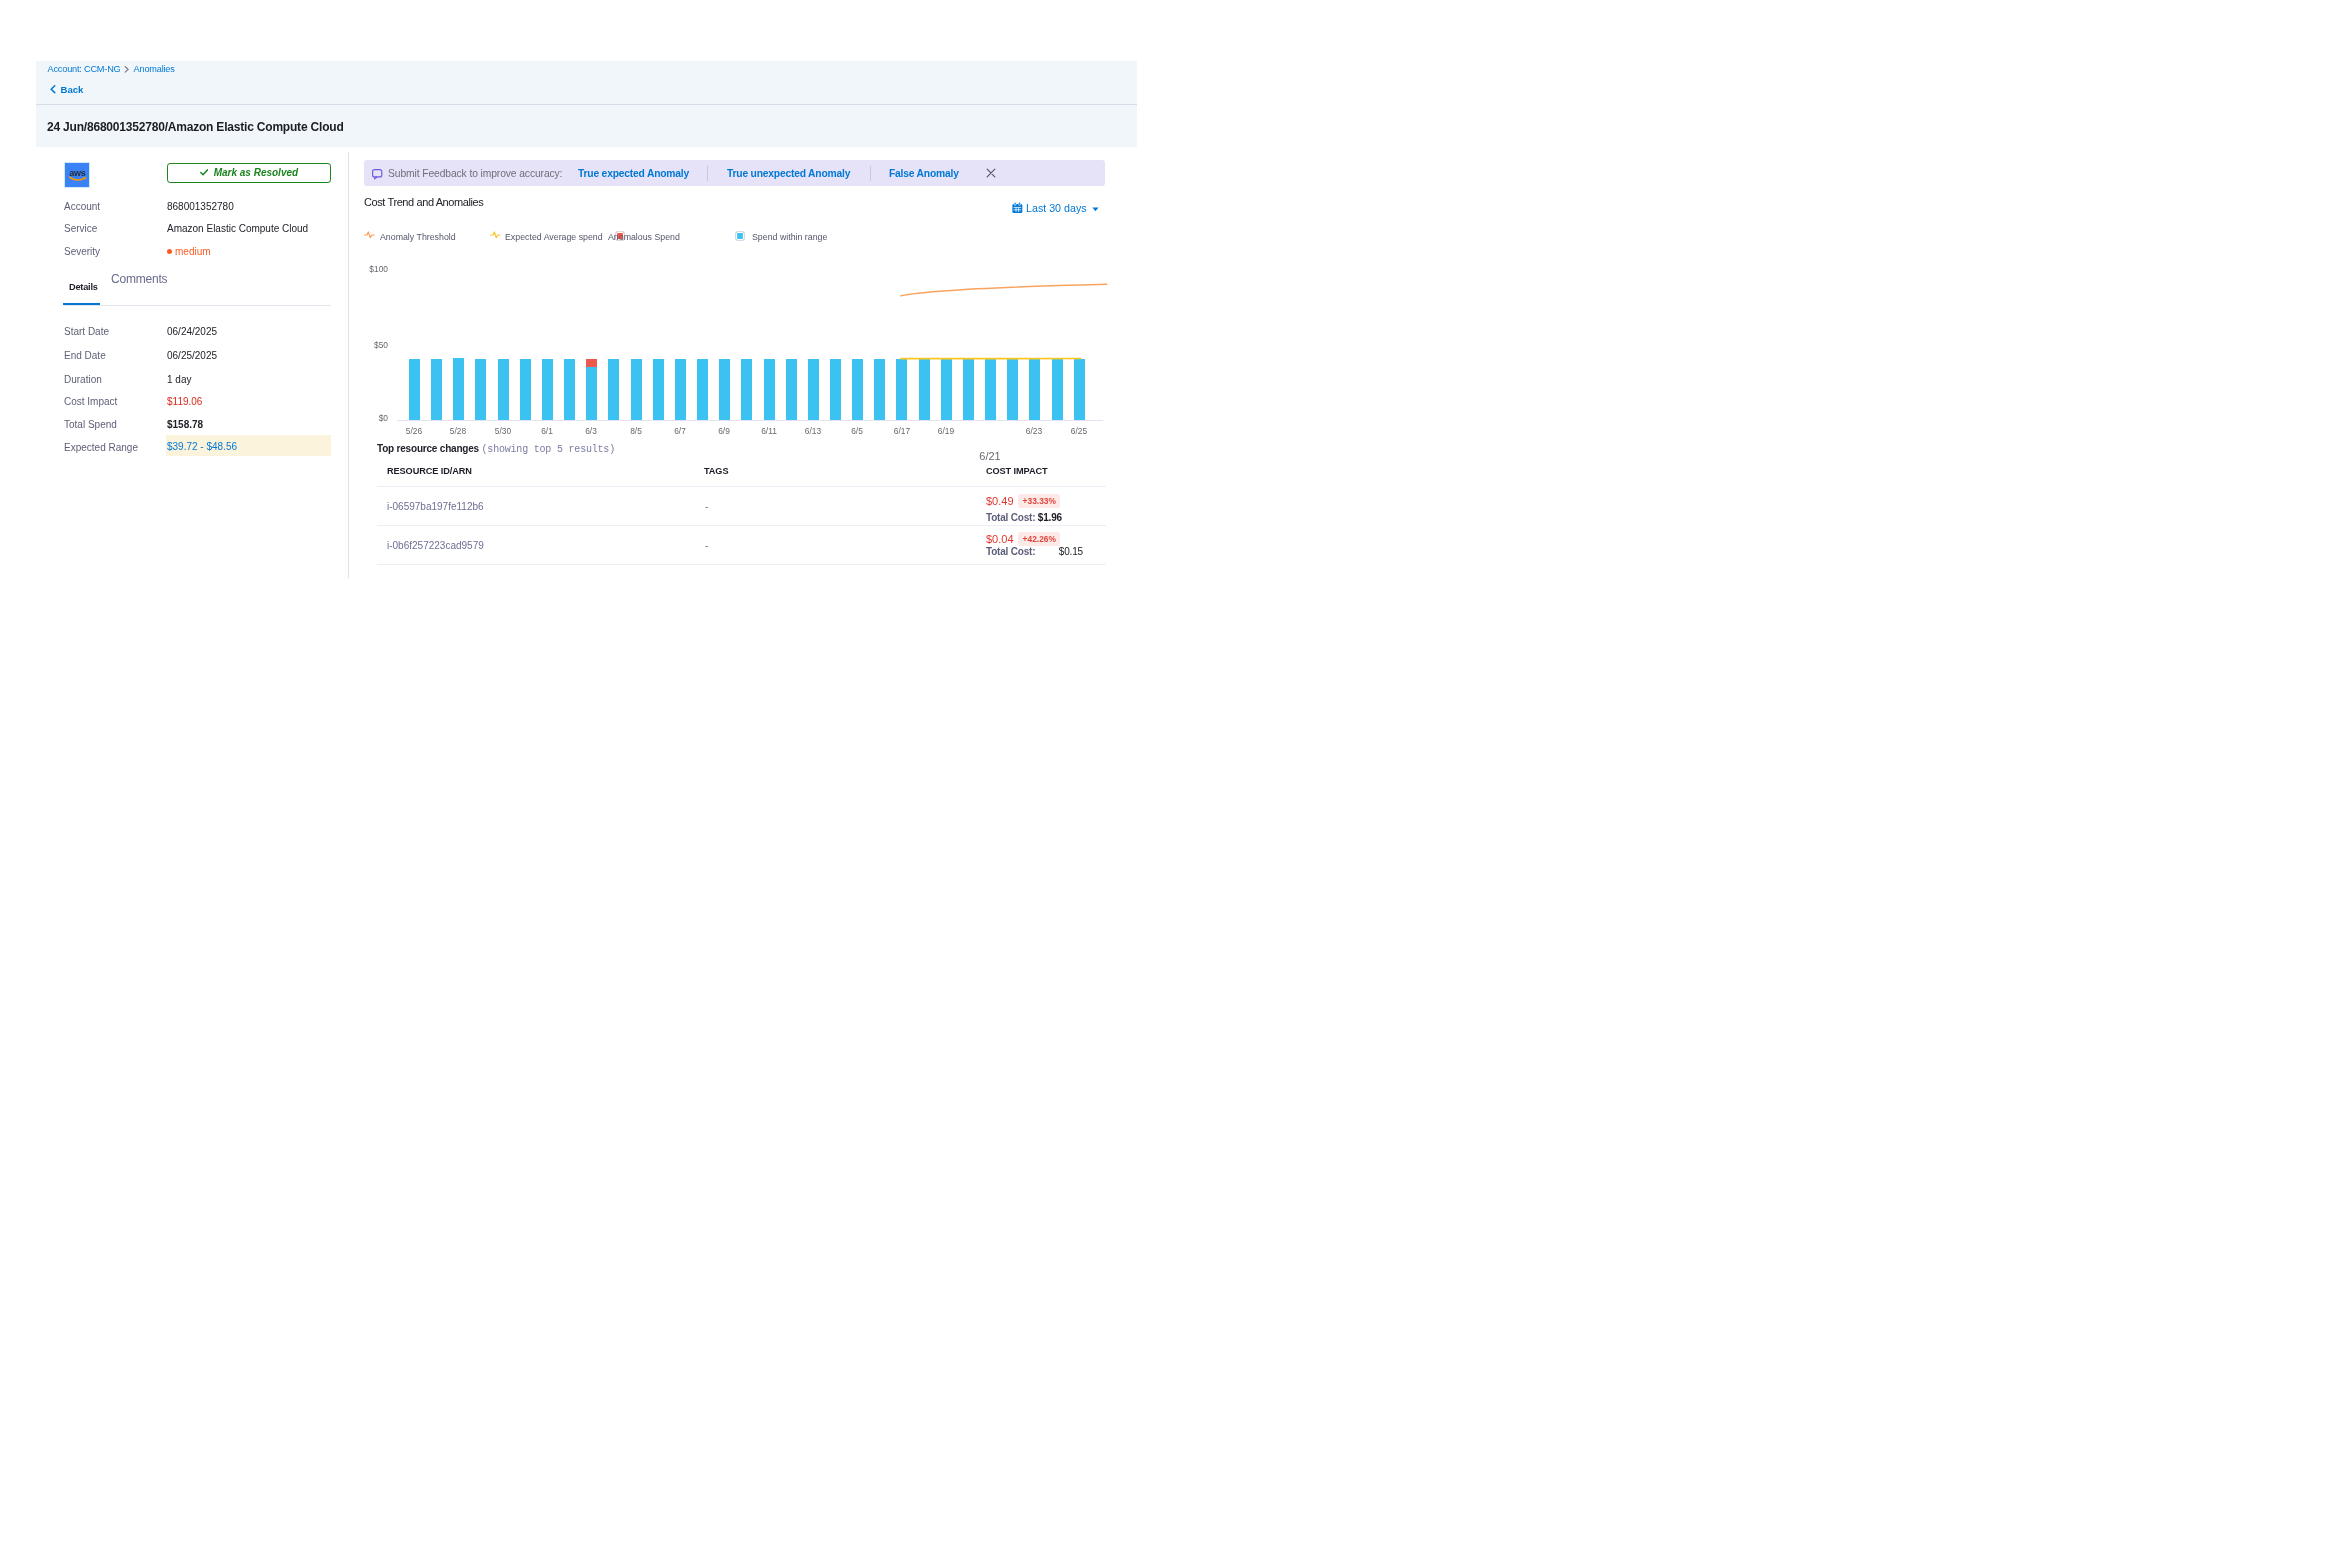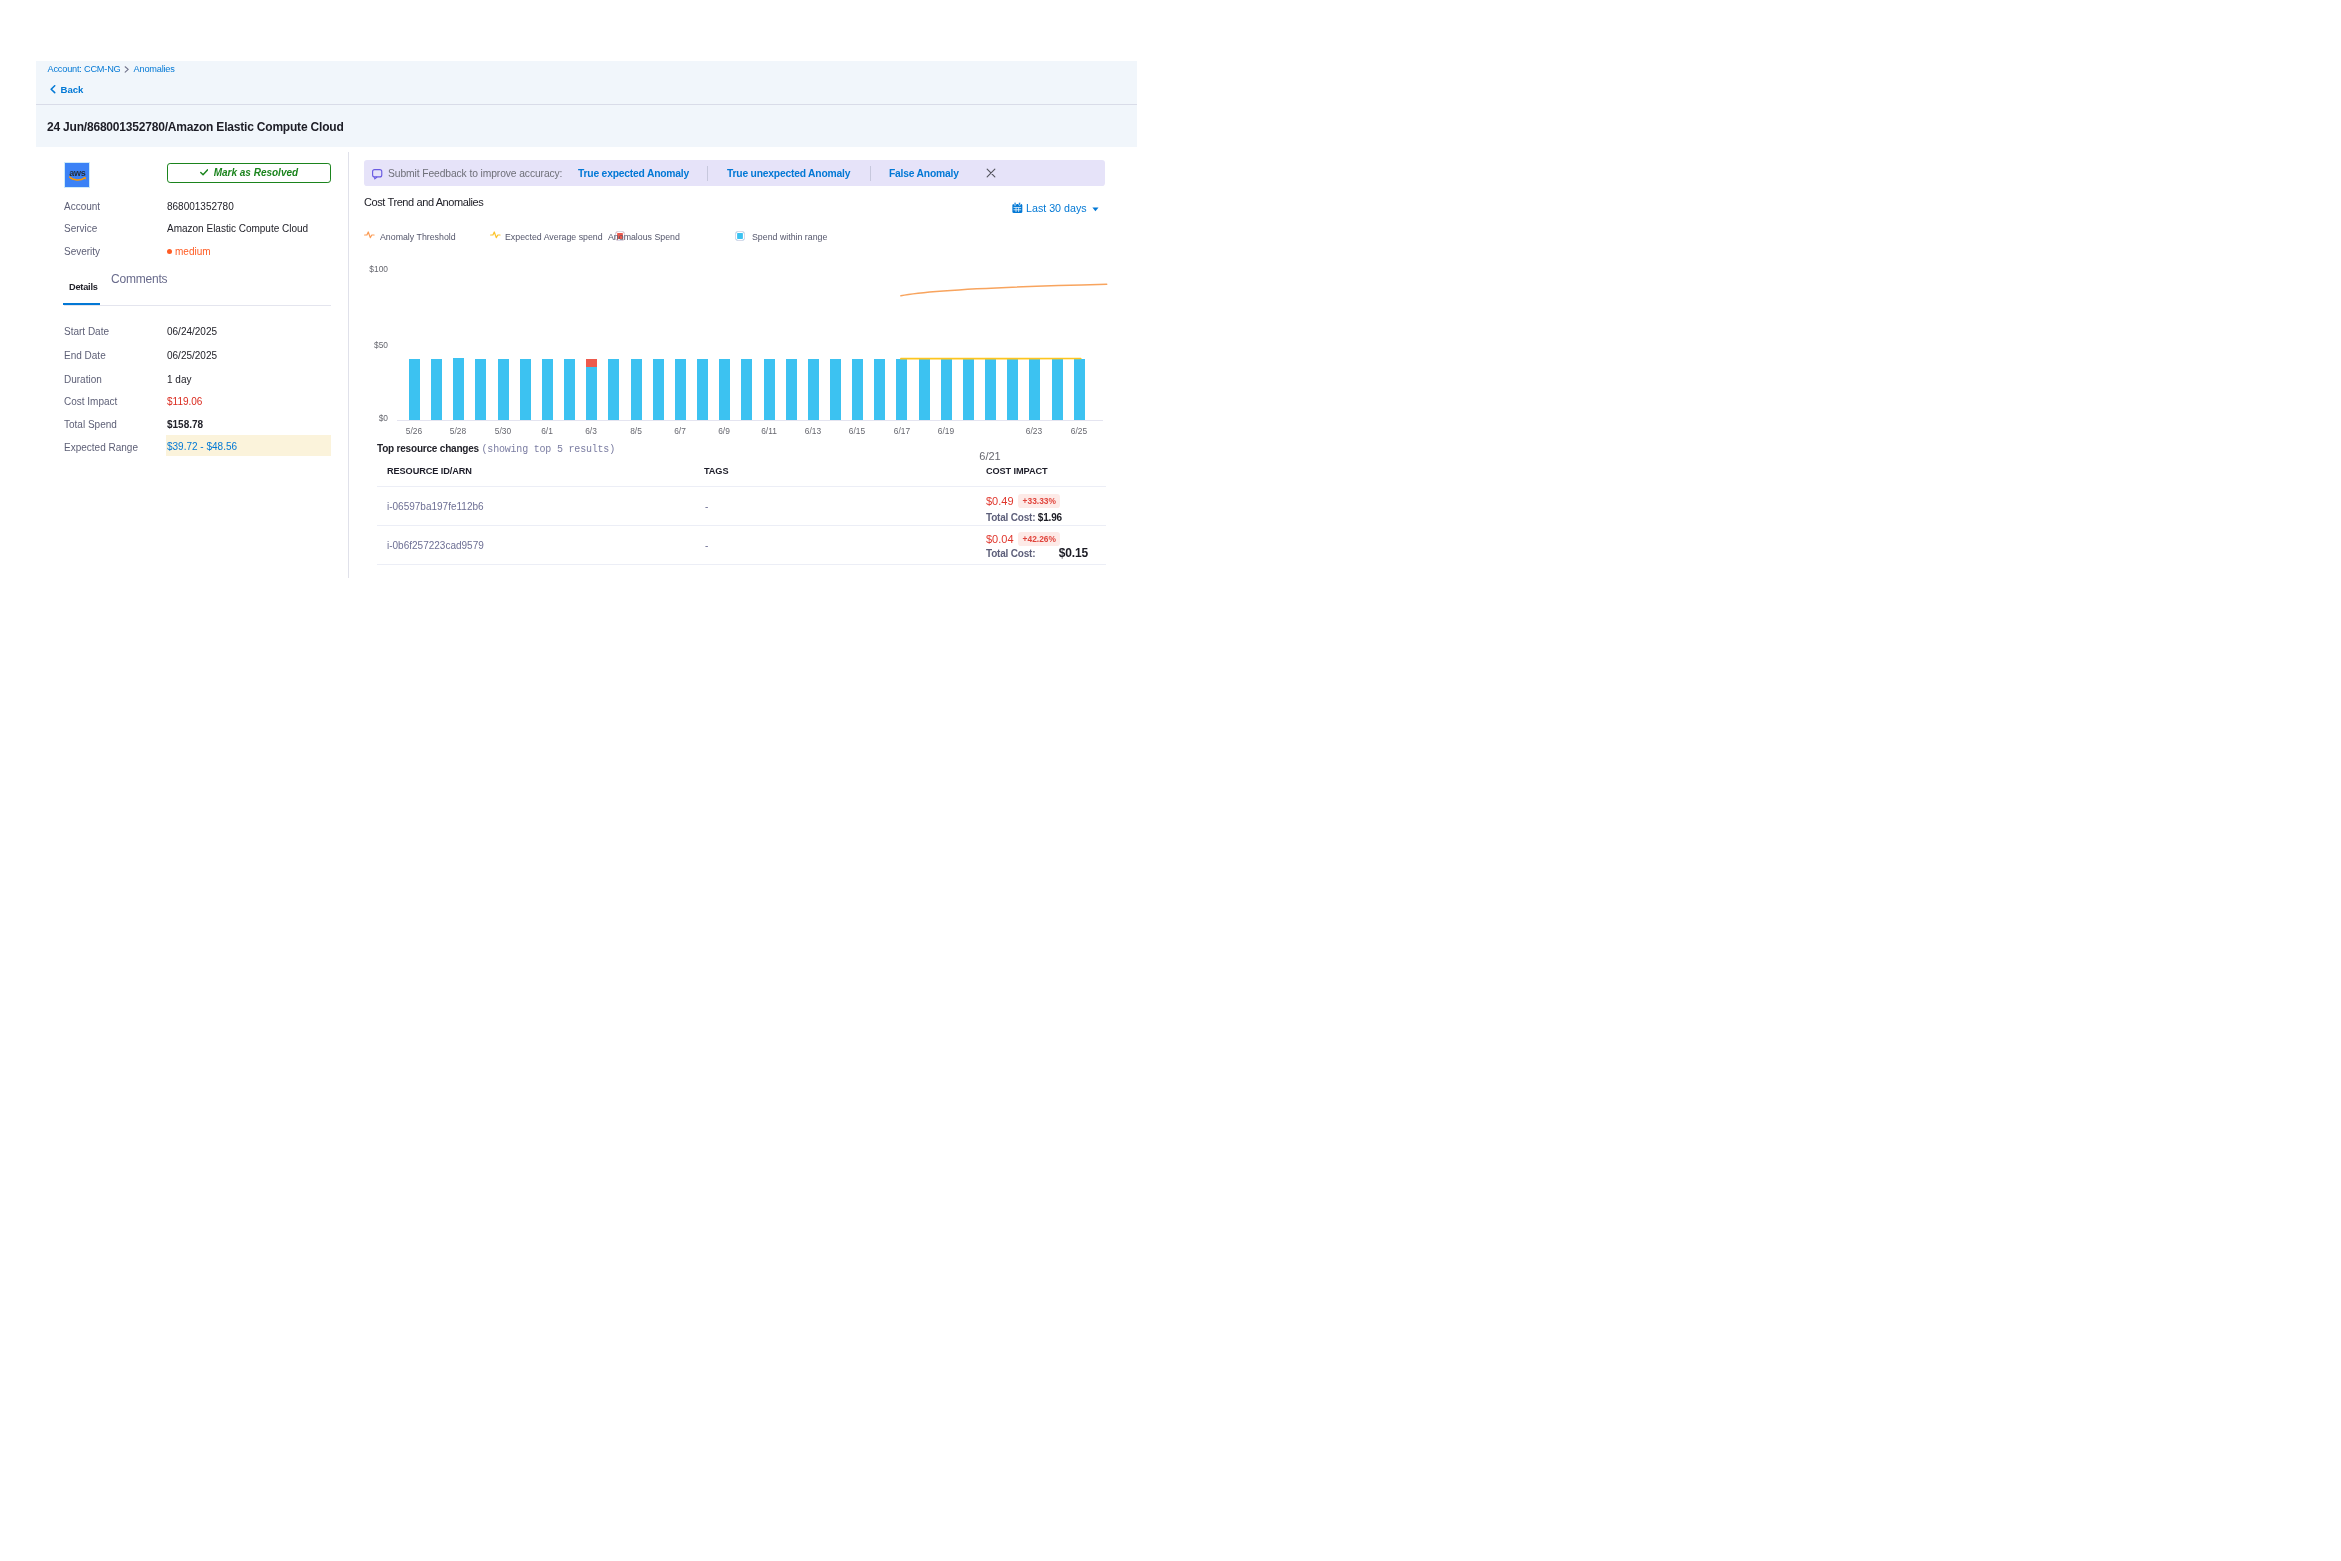--- a/index.html
+++ b/index.html
@@ -156,21 +156,21 @@
 <div class="abs" style="left:395px; top:426px; width:38px; text-align:center; font-size:8.4px; color:#66676f;">5/26</div>
 <div class="abs" style="left:439px; top:426px; width:38px; text-align:center; font-size:8.4px; color:#66676f;">5/28</div>
 <div class="abs" style="left:484px; top:426px; width:38px; text-align:center; font-size:8.4px; color:#66676f;">5/30</div>
 <div class="abs" style="left:528px; top:426px; width:38px; text-align:center; font-size:8.4px; color:#66676f;">6/1</div>
 <div class="abs" style="left:572px; top:426px; width:38px; text-align:center; font-size:8.4px; color:#66676f;">6/3</div>
 <div class="abs" style="left:617px; top:426px; width:38px; text-align:center; font-size:8.4px; color:#66676f;">8/5</div>
 <div class="abs" style="left:661px; top:426px; width:38px; text-align:center; font-size:8.4px; color:#66676f;">6/7</div>
 <div class="abs" style="left:705px; top:426px; width:38px; text-align:center; font-size:8.4px; color:#66676f;">6/9</div>
 <div class="abs" style="left:750px; top:426px; width:38px; text-align:center; font-size:8.4px; color:#66676f;">6/11</div>
 <div class="abs" style="left:794px; top:426px; width:38px; text-align:center; font-size:8.4px; color:#66676f;">6/13</div>
-<div class="abs" style="left:838px; top:426px; width:38px; text-align:center; font-size:8.4px; color:#66676f;">6/15</div>
+<div class="abs" style="left:838px; top:426px; width:38px; text-align:center; font-size:8.4px; color:#66676f;">6/5</div>
 <div class="abs" style="left:883px; top:426px; width:38px; text-align:center; font-size:8.4px; color:#66676f;">6/17</div>
 <div class="abs" style="left:927px; top:426px; width:38px; text-align:center; font-size:8.4px; color:#66676f;">6/19</div>
 <div class="abs" style="left:971px; top:426px; width:38px; text-align:center; font-size:11px; color:#66676f;margin-top:24px;">6/21</div>
 <div class="abs" style="left:1015px; top:426px; width:38px; text-align:center; font-size:8.4px; color:#66676f;">6/23</div>
 <div class="abs" style="left:1060px; top:426px; width:38px; text-align:center; font-size:8.4px; color:#66676f;">6/25</div>
 
 <div class="abs" style="left:377px; top:443px; font-size:10px; font-weight:bold; color:#22222a; letter-spacing:-0.2px;">Top resource changes <span style="font-weight:normal; color:#7b7da2;font-family:Liberation Mono, monospace;">(showing top 5 results)</span></div>
 <div class="abs" style="left:387px; top:466px; font-size:9.2px; font-weight:bold; color:#1c1c28; letter-spacing:-0.1px;">RESOURCE ID/ARN</div>
 <div class="abs" style="left:704px; top:466px; font-size:9.2px; font-weight:bold; color:#1c1c28; letter-spacing:-0.1px;">TAGS</div>
 <div class="abs" style="left:986px; top:466px; font-size:9.2px; font-weight:bold; color:#1c1c28; letter-spacing:-0.1px;">COST IMPACT</div>
@@ -181,14 +181,14 @@
 <div class="abs" style="left:387px; top:501px; font-size:10px; color:#6d6f94;">i-06597ba197fe112b6</div>
 <div class="abs" style="left:705px; top:501px; font-size:10px; color:#6d6f94;">-</div>
 <div class="abs" style="left:986px; top:495px; font-size:11px; color:#e0362c;">$0.49</div>
 <div class="abs" style="left:1018px; top:494px; height:14px; background:#fdeae7; border-radius:3.1px; font-size:8.4px; font-weight:bold; color:#e0443c; line-height:14px; padding:0 4.6px;">+33.33%</div>
 <div class="abs" style="left:986px; top:512px; font-size:10px; font-weight:600; color:#5d5f7a; letter-spacing:-0.2px;">Total Cost: <span style="color:#1b1b24; font-weight:bold; font-size:10px;">$1.96</span></div>
 
 <div class="abs" style="left:387px; top:540px; font-size:10px; color:#6d6f94;">i-0b6f257223cad9579</div>
 <div class="abs" style="left:705px; top:540px; font-size:10px; color:#6d6f94;">-</div>
 <div class="abs" style="left:986px; top:533px; font-size:11px; color:#e0362c;">$0.04</div>
 <div class="abs" style="left:1018px; top:532px; height:14px; background:#fdeae7; border-radius:3.1px; font-size:8.4px; font-weight:bold; color:#e0443c; line-height:14px; padding:0 4.6px;">+42.26%</div>
-<div class="abs" style="left:986px; top:546px; font-size:10px; font-weight:600; color:#5d5f7a; letter-spacing:-0.2px;">Total Cost: <span style="color:#1b1b24; font-weight:bold; font-size:12px;padding-left:21px;">$0.15</span></div>
+<div class="abs" style="left:986px; top:546px; font-size:10px; font-weight:600; color:#5d5f7a; letter-spacing:-0.2px;">Total Cost: <span style="color:#1b1b24; font-weight:normal; font-size:10px;padding-left:21px;">$0.15</span></div>
 
 
 </body></html>

